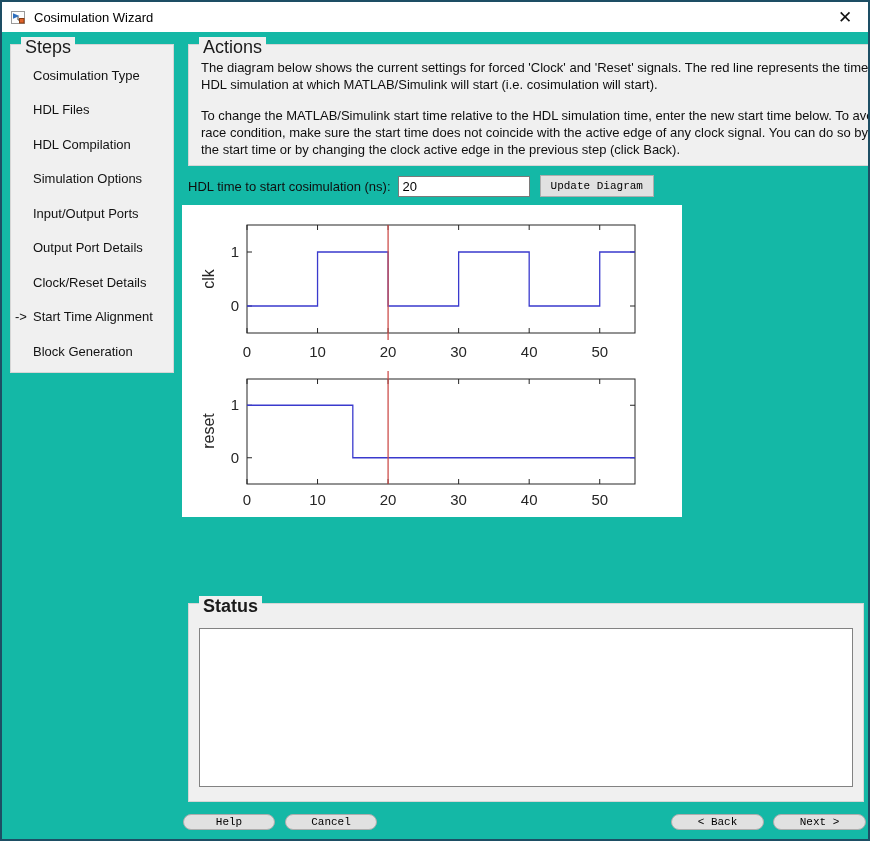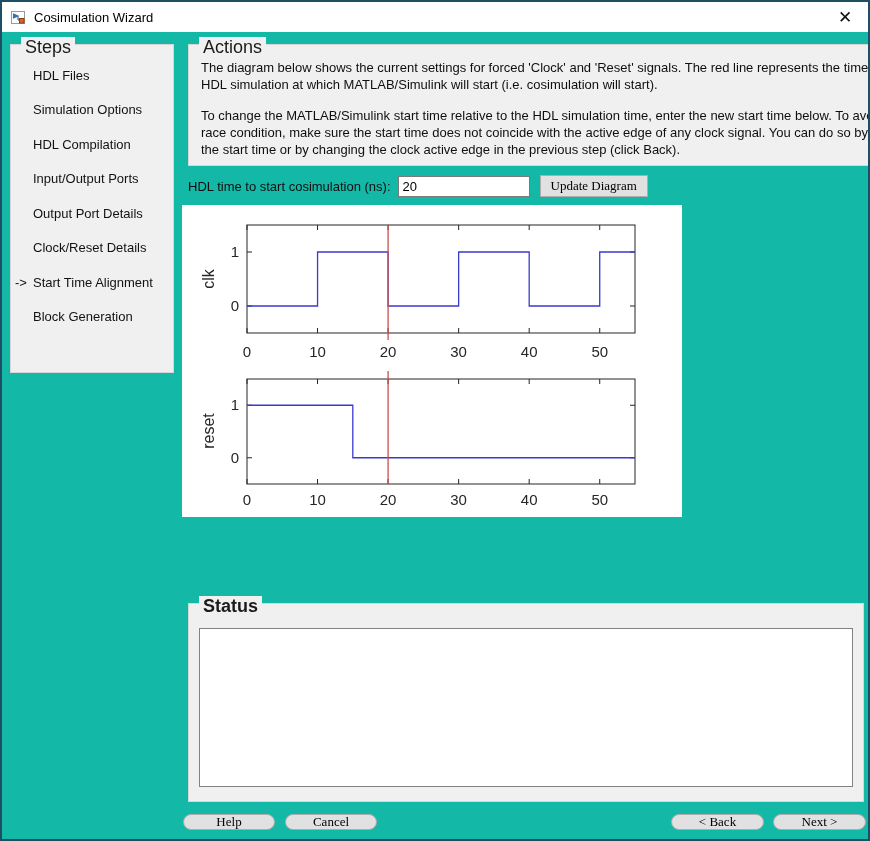--- a/index.html
+++ b/index.html
@@ -39,23 +39,23 @@
   .actions .body { padding:14px 12px 0 12px; }
   .actions p { font-size:13px; line-height:17px; color:#0f0f0f; margin-bottom:14px; }
   
   .controls { position:absolute; left:186px; top:172px; height:24px; display:flex; align-items:center; }
   .controls label { font-size:13px; color:#0f0f0f; }
   .controls input {
     margin-left:7px; width:132px; height:21px; border:1px solid #7a7a7a;
     background:#fff; font-size:13px; padding:1px 4px; font-family:"Liberation Sans",sans-serif;
   }
   .btn {
-    background:#e1e1e1; border:1px solid #adadad; font-size:13px; color:#000;
+    background:#e1e1e1; border:1px solid #adadad; font-size:11px; color:#000;
     display:inline-flex; align-items:center; justify-content:center;
-    font-family:Liberation Serif, serif; cursor:default;
+    font-family:Liberation Mono, monospace; cursor:default;
   }
   .update-btn { margin-left:10px; height:22px; padding:0 10px; }
   
   .plot-panel { position:absolute; left:180px; top:203px; width:500px; height:312px; background:#ffffff; }
   
   .status { left:186px; top:601px; width:676px; height:199px;font-weight:bold; }
   .status .status-box {
     position:absolute; left:10px; top:24px; width:654px; height:159px;
     background:#ffffff; border:1px solid #828282; font-size:13px; color:#222; padding:4px;
   }
@@ -82,29 +82,33 @@
     </span>
     <span class="title">Cosimulation Wizard</span>
     <span class="close-btn">✕</span>
   </div>
 
   <div class="groupbox steps">
     <span class="legend">Steps</span>
     <div class="items">
       <div class="step-item">
         <span class="marker"></span>
+        <span>Cosimulation Type</span>
+      </div>
+      <div class="step-item">
+        <span class="marker"></span>
         <span>HDL Files</span>
       </div>
       <div class="step-item">
         <span class="marker"></span>
+        <span>HDL Compilation</span>
+      </div>
+      <div class="step-item">
+        <span class="marker"></span>
         <span>Simulation Options</span>
-      </div>
-      <div class="step-item">
-        <span class="marker"></span>
-        <span>HDL Compilation</span>
       </div>
       <div class="step-item">
         <span class="marker"></span>
         <span>Input/Output Ports</span>
       </div>
       <div class="step-item">
         <span class="marker"></span>
         <span>Output Port Details</span>
       </div>
       <div class="step-item">

